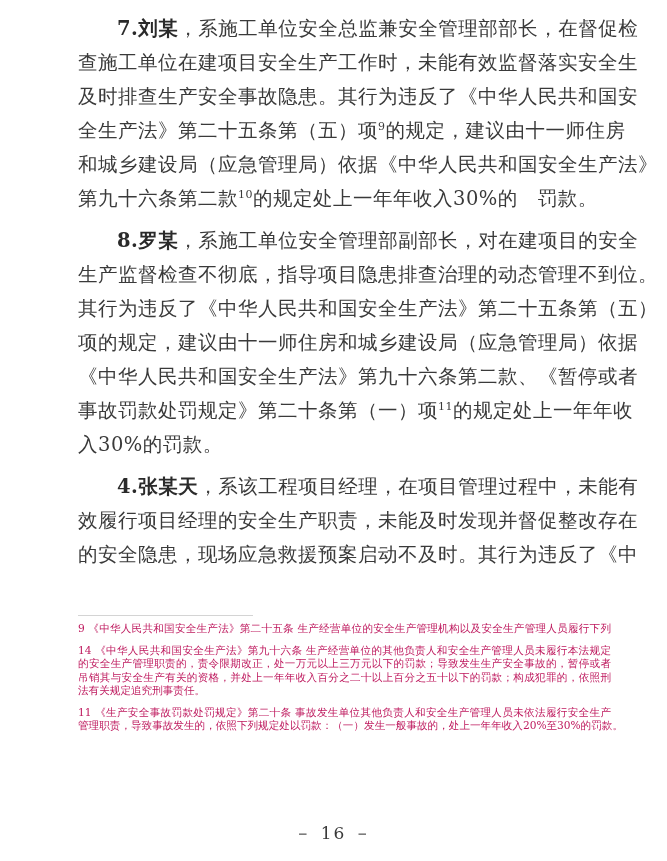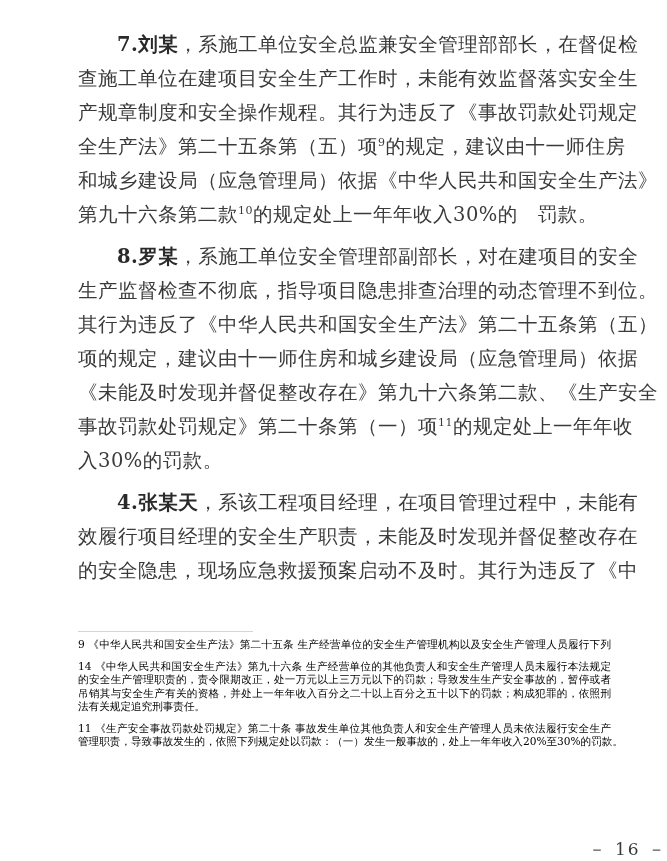--- a/index.html
+++ b/index.html
@@ -1,56 +1,56 @@
 <!DOCTYPE html>
 <html><head>
 <meta charset="utf-8">
 <style>
   html, body { margin:0; padding:0; }
   body { width:667px; height:861px; background:#ffffff; position:relative; overflow:hidden;
          font-family:"DejaVu Serif", "Liberation Serif", serif; color:#3a3a3a; }
-  .page { position:absolute; left:0; top:16px; width:667px; height:712px; }
+  .page { position:absolute; left:0; top:0; width:667px; height:712px; }
   .body-text { position:absolute; left:78px; width:533px; top:12px; }
   .line { height:34px; line-height:34px; font-size:19.5px; white-space:nowrap;
           text-align:justify; text-align-last:justify; letter-spacing:0.5px; }
   .line.last { text-align-last:left; }
   .line.indent { padding-left:39px; }
   .bold { font-weight:bold; color:#2a2a2a; }
   sup { font-size:11px; line-height:0; vertical-align:super; }
   .para + .para { margin-top:8px; }
   .rule { position:absolute; left:78px; top:615px; width:175px; height:1px; background:#d4d4d4; }
-  .footnotes { position:absolute; left:78px; width:533px; top:622px; color:#000000; }
+  .footnotes { position:absolute; left:78px; width:533px; top:622px; color:#be185d; }
   .fn { font-size:10.6px; line-height:13.5px; margin-bottom:8px; }
   .fn-line { white-space:nowrap; text-align:justify; text-align-last:justify; }
   .fn-line.last { text-align-last:left; }
-  .page-number { position:absolute; left:0; width:667px; top:822px; text-align:right;
+  .page-number { position:absolute; left:0; width:667px; top:822px; text-align:center;
                  font-size:17px; color:#3a3a3a; letter-spacing:2px; }
 </style>
 </head>
 <body>
 
 <div class="page">
 
   <div class="body-text">
 
     <div class="para">
       <div class="line indent"><span class="bold">7.刘某</span><span>，系施工单位安全总监兼安全管理部部长，在督促检</span></div>
       <div class="line">查施工单位在建项目安全生产工作时，未能有效监督落实安全生</div>
-      <div class="line">产规章制度和安全操作规程。其行为违反了《事故罚款处罚规定</div>
+      <div class="line">及时排查生产安全事故隐患。其行为违反了《中华人民共和国安</div>
       <div class="line"><span>全生产法》第二十五条第（五）项</span><sup>9</sup><span>的规定，建议由十一师住房</span></div>
       <div class="line">和城乡建设局（应急管理局）依据《中华人民共和国安全生产法》</div>
       <div class="line last"><span>第九十六条第二款</span><sup>10</sup><span>的规定处上一年年收入30%的　罚款。</span></div>
     </div>
 
     <div class="para">
       <div class="line indent"><span class="bold">8.罗某</span><span>，系施工单位安全管理部副部长，对在建项目的安全</span></div>
       <div class="line">生产监督检查不彻底，指导项目隐患排查治理的动态管理不到位。</div>
       <div class="line">其行为违反了《中华人民共和国安全生产法》第二十五条第（五）</div>
       <div class="line">项的规定，建议由十一师住房和城乡建设局（应急管理局）依据</div>
-      <div class="line">《未能及时发现并督促整改存在》第九十六条第二款、《生产安全</div>
+      <div class="line">《中华人民共和国安全生产法》第九十六条第二款、《暂停或者</div>
       <div class="line"><span>事故罚款处罚规定》第二十条第（一）项</span><sup>11</sup><span>的规定处上一年年收</span></div>
       <div class="line last">入30%的罚款。</div>
     </div>
 
     <div class="para">
       <div class="line indent"><span class="bold">4.张某天</span><span>，系该工程项目经理，在项目管理过程中，未能有</span></div>
       <div class="line">效履行项目经理的安全生产职责，未能及时发现并督促整改存在</div>
       <div class="line">的安全隐患，现场应急救援预案启动不及时。其行为违反了《中</div>
     </div>
 

